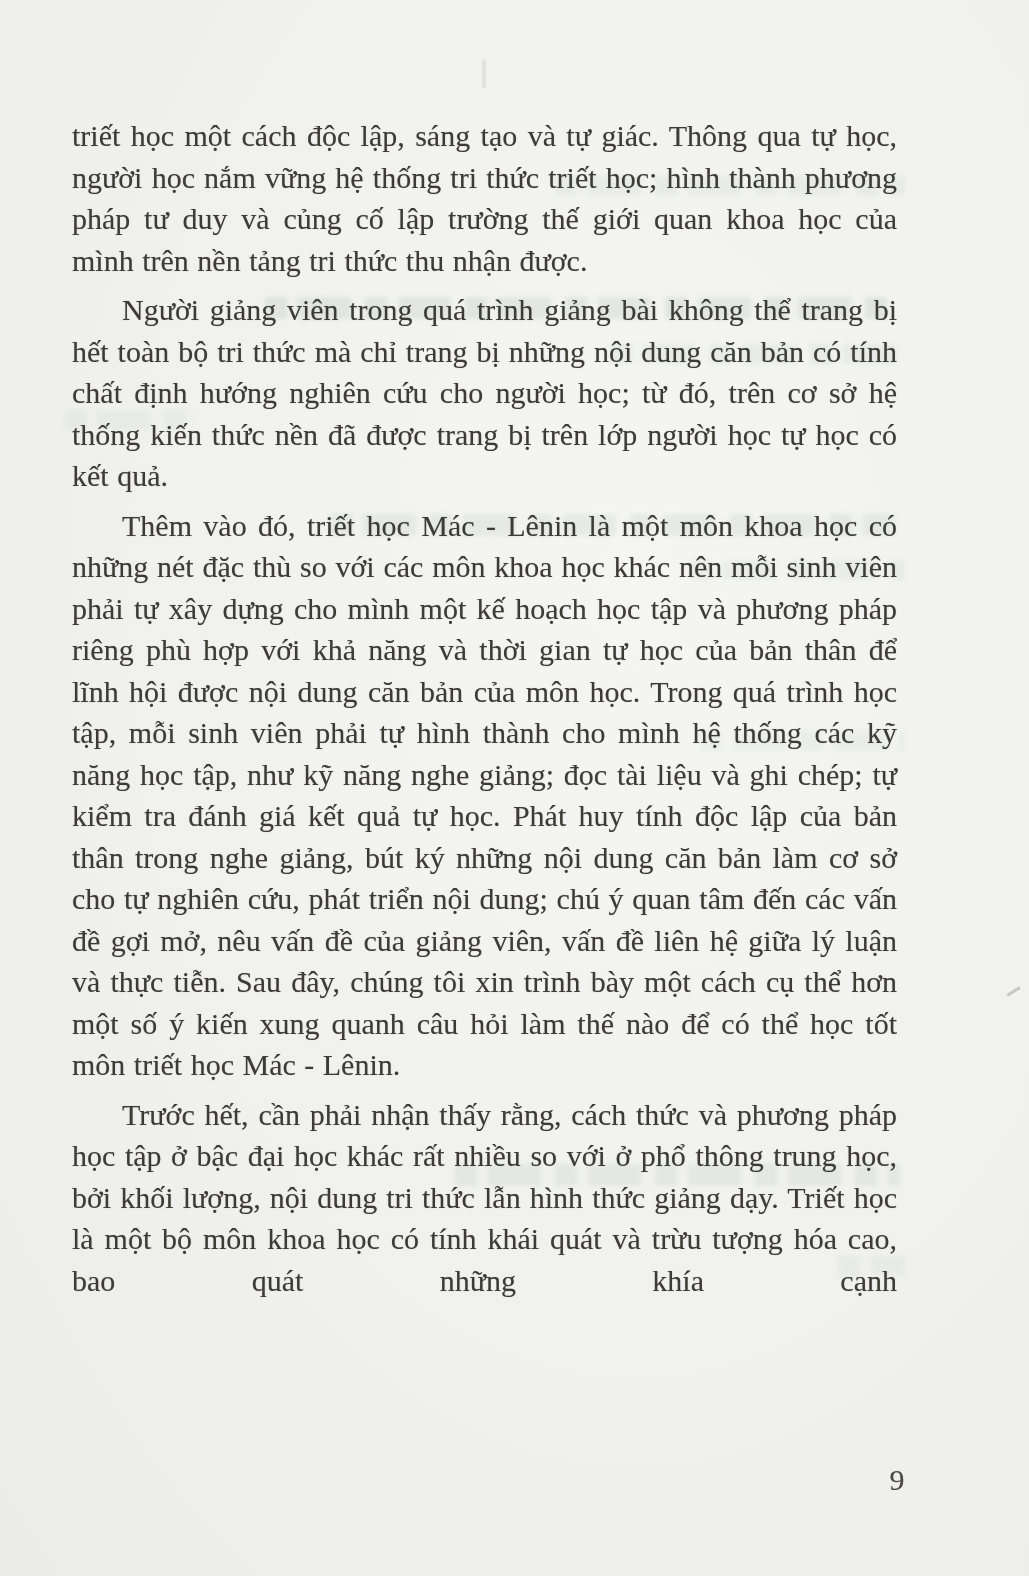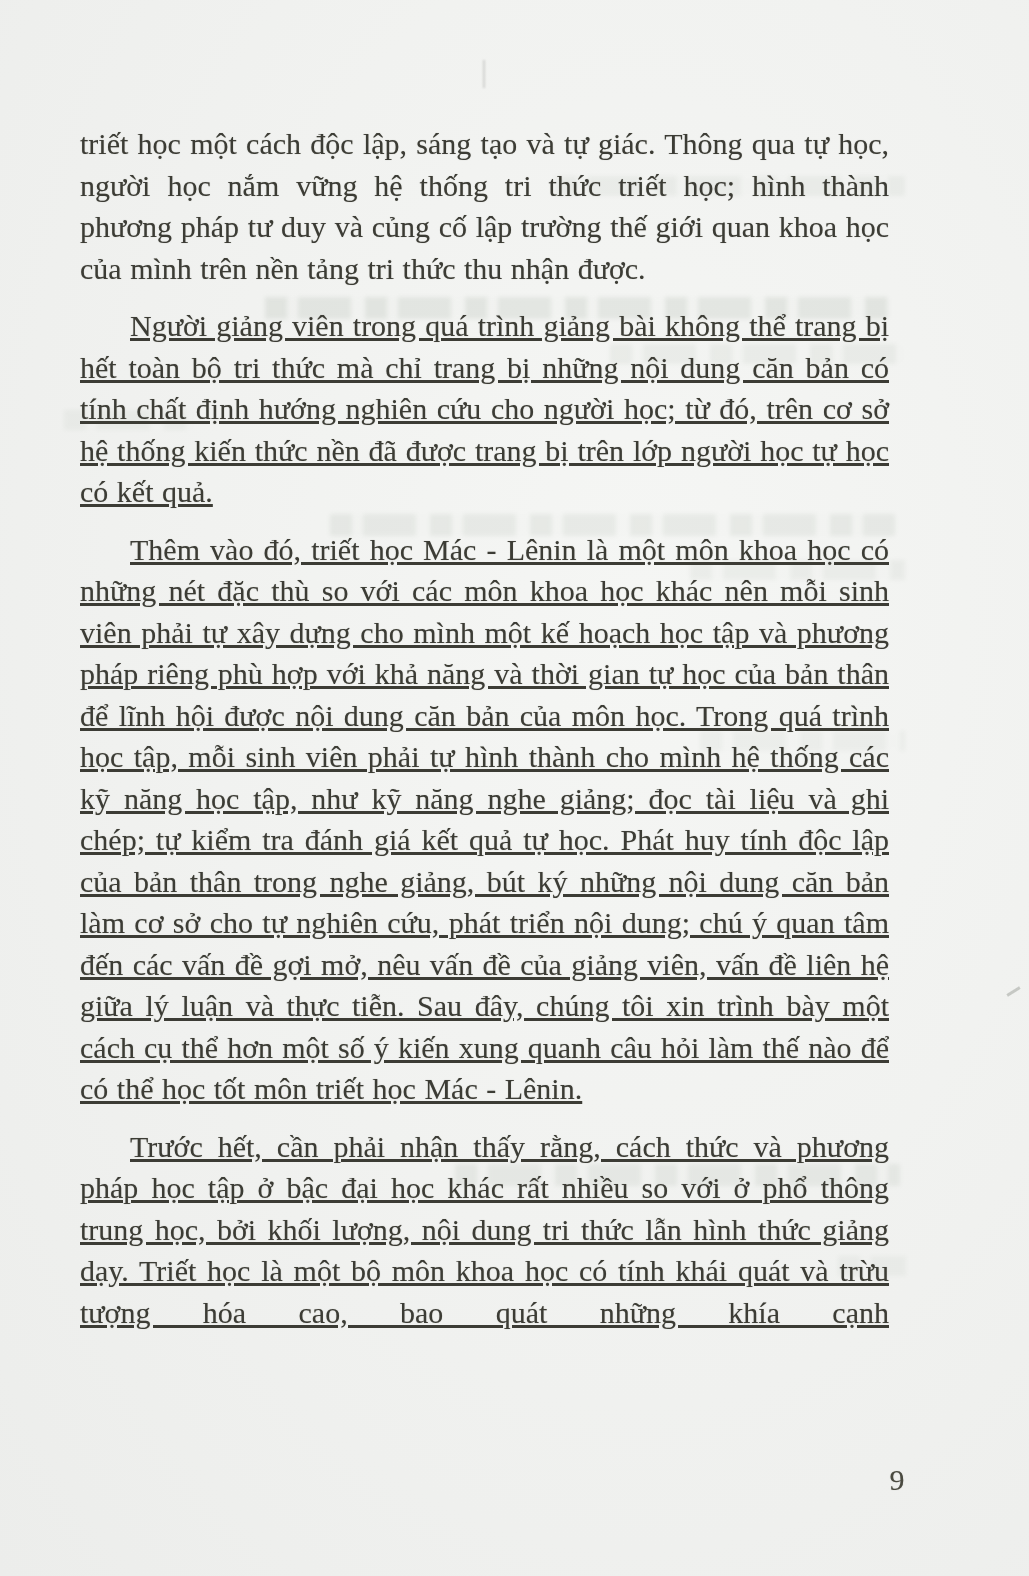--- a/index.html
+++ b/index.html
@@ -23,27 +23,26 @@
     top: 107px;
     width: 841px;
     color: #3c3c35;
     font-size: 30px;
     line-height: 41.5px;
     text-align: justify;
     text-shadow: 0 0 1px rgba(70, 70, 58, 0.35);
     word-spacing: 1px;
   }
   .para {
-    margin: 16px;
+    margin: 8px;
     text-indent: 50px;
     hyphens: none;
   }
   .para + .para {
     margin-top: 5px;
-    text-decoration: underline;
   }
   .para.continuation {
     text-indent: 0;
   }
   .para.fill-last {
     text-align-last: justify;
   }
   .page-number {
     position: absolute;
     left: 884px;

